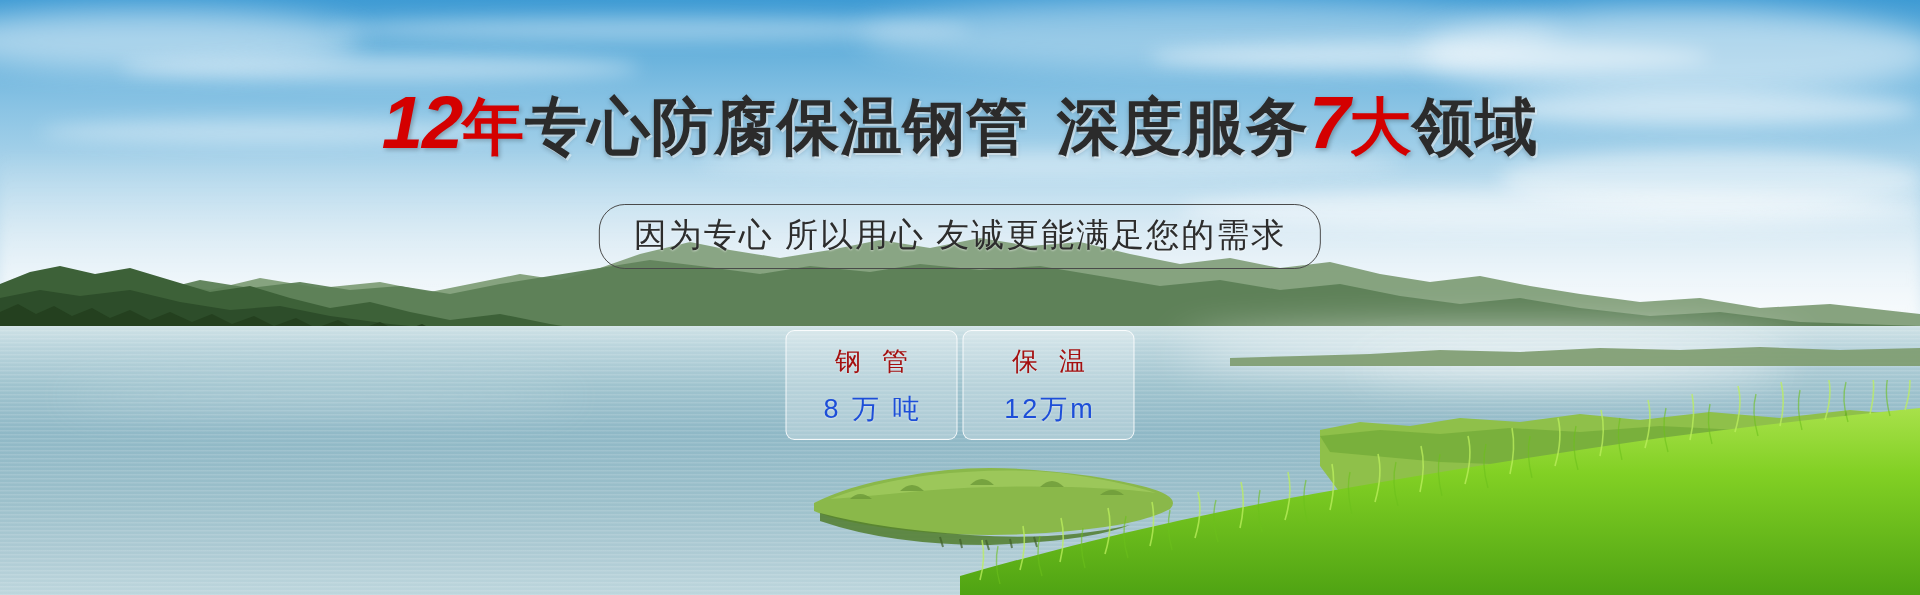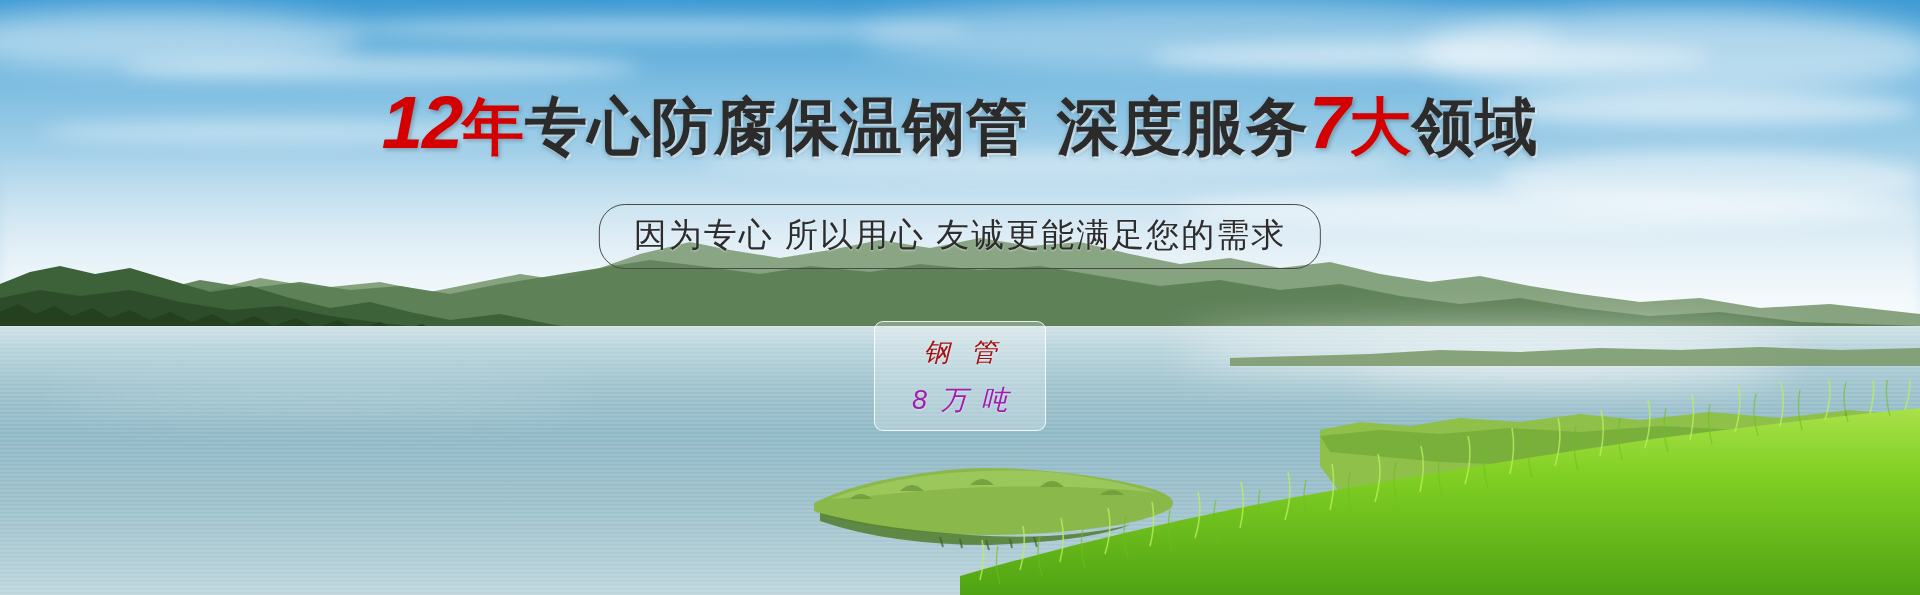--- a/index.html
+++ b/index.html
@@ -128,25 +128,24 @@
     font-size:33px;
     color:#2d2d2d;
     letter-spacing:2px;
     white-space:nowrap;
     background:rgba(255,255,255,.04);
     text-shadow:0 1px 2px rgba(255,255,255,.5);
   }
 
   
   .cards{
-    position:absolute;top:321px;left:50%;
+    position:absolute;top:330px;left:50%;
     transform:translateX(-50%);
     display:flex;
     gap:5px;
-    font-style:italic;
   }
   .card{
     width:172px;
     height:110px;
     border:1px solid rgba(255,255,255,.85);
     border-radius:9px;
     background:rgba(255,255,255,.26);
     display:flex;
     flex-direction:column;
     align-items:center;
@@ -155,21 +154,21 @@
   }
   .card .label{
     color:#a40f0f;
     font-size:26px;
     letter-spacing:7px;
     text-indent:7px;
     margin-bottom:12px;
     text-shadow:0 1px 2px rgba(255,255,255,.45);
   }
   .card .value{
-    color:#a21caf;
+    color:#1d4ed8;
     font-size:27px;
     letter-spacing:3px;
     text-indent:3px;
     text-shadow:0 1px 2px rgba(255,255,255,.45);
   }
   .card .value sup{font-size:16px;vertical-align:super;letter-spacing:0;}
 </style>
 </head>
 <body>
 
@@ -342,17 +341,21 @@
     <div class="subpill">因为专心 所以用心  友诚更能满足您的需求</div>
 
     <div class="cards">
 
       <div class="card">
         <div class="label">钢 管</div>
         <div class="value"><span>8 万 吨</span></div>
       </div>
 
 
+      <div class="card">
+        <div class="label">保 温</div>
+        <div class="value"><span>12万m</span></div>
+      </div>
 
     </div>
 
   </div>
 </div>
 
 </body></html>

